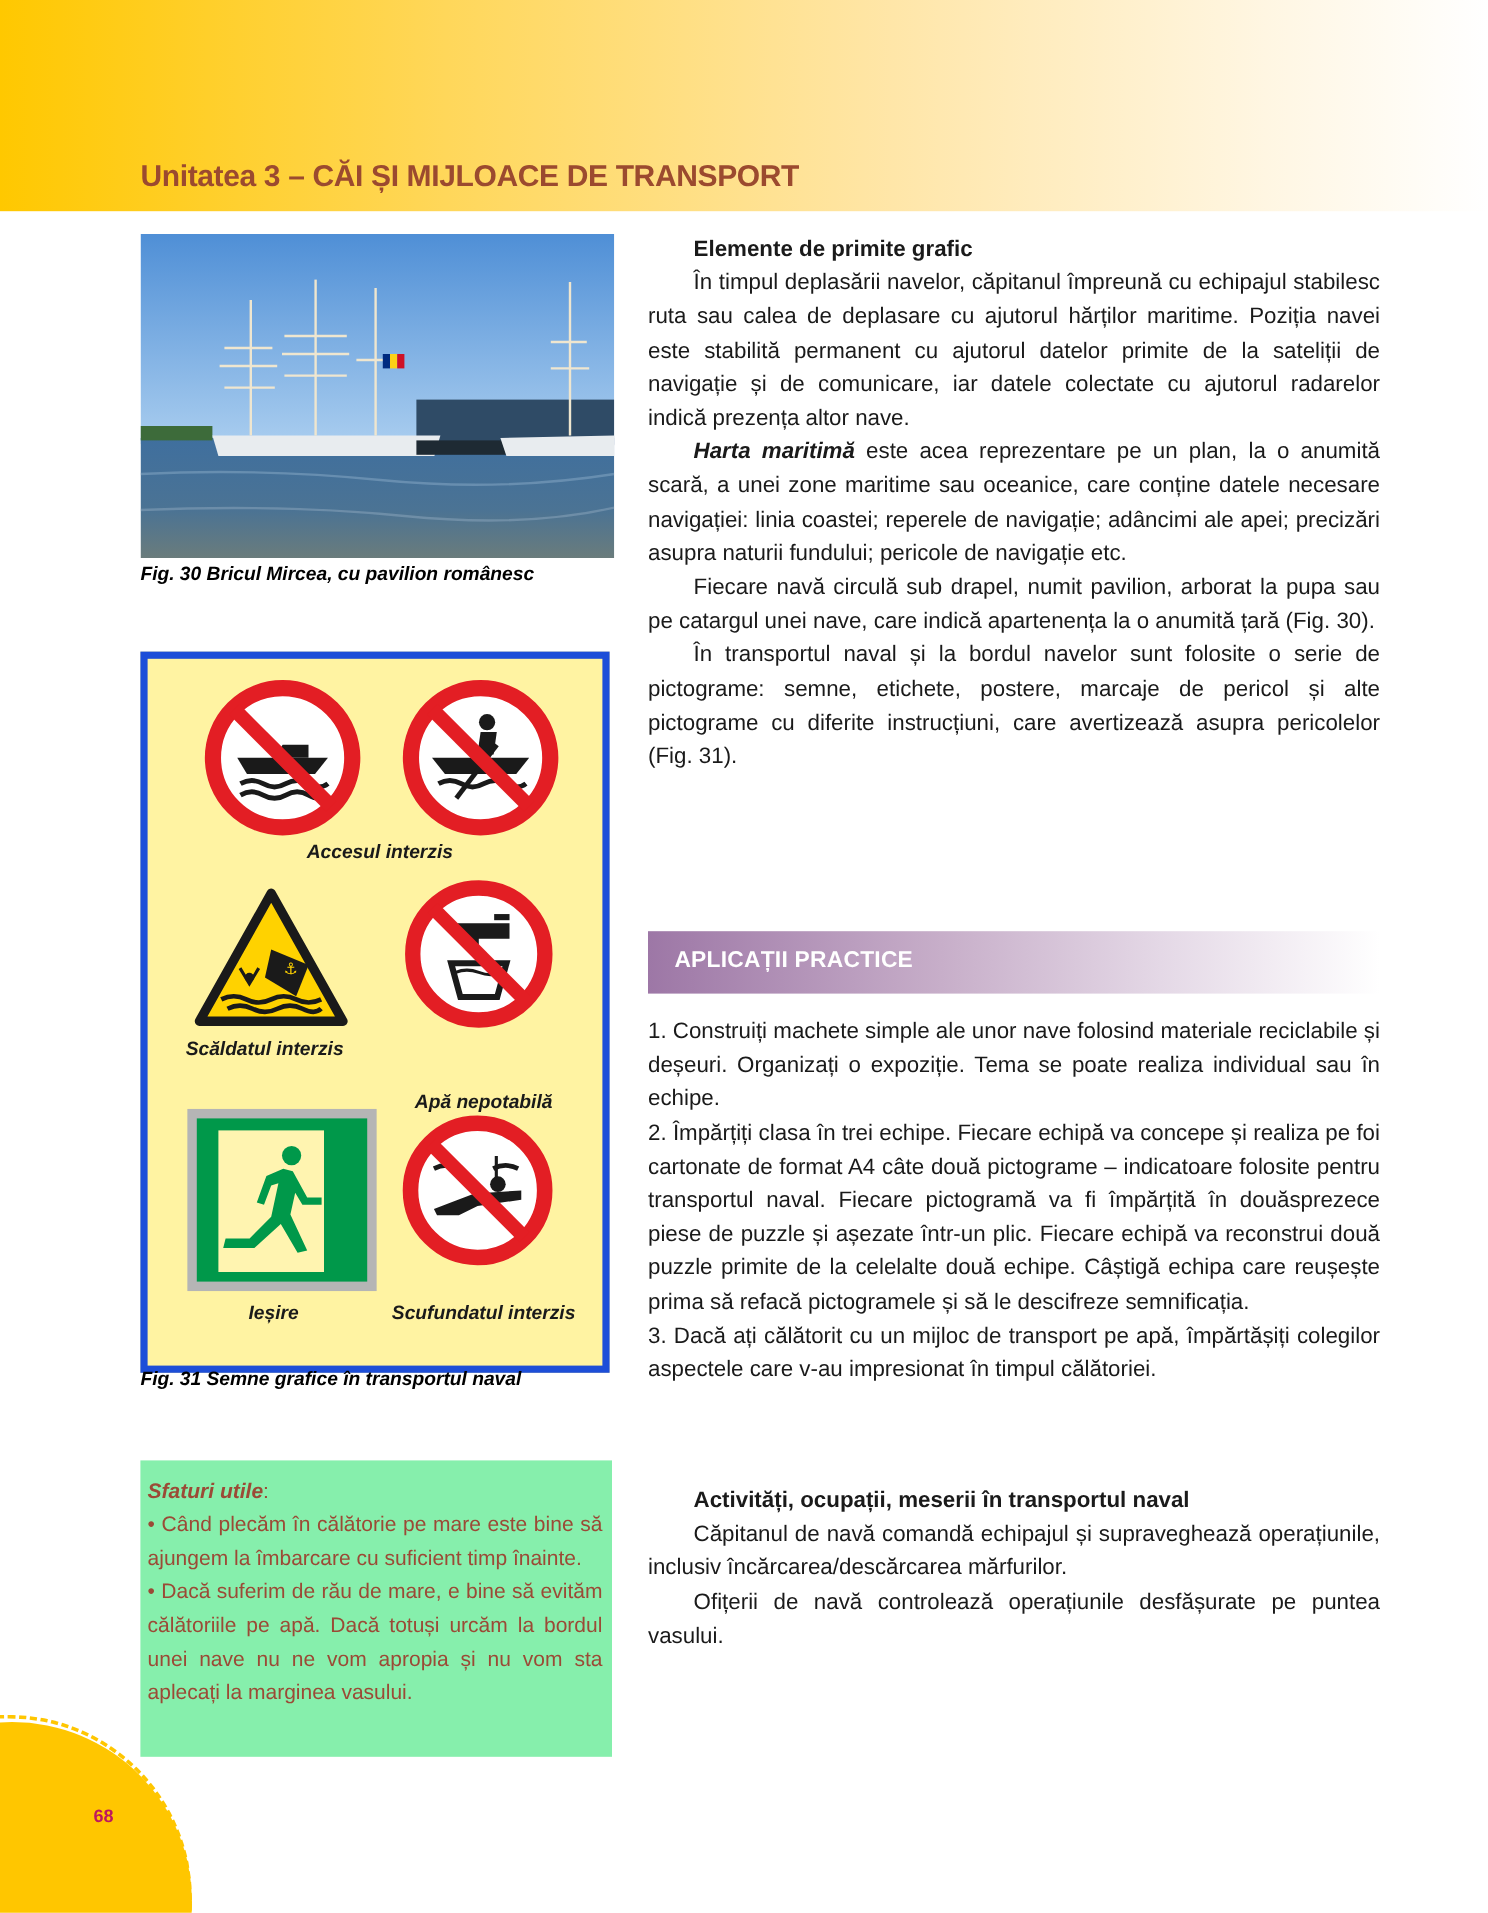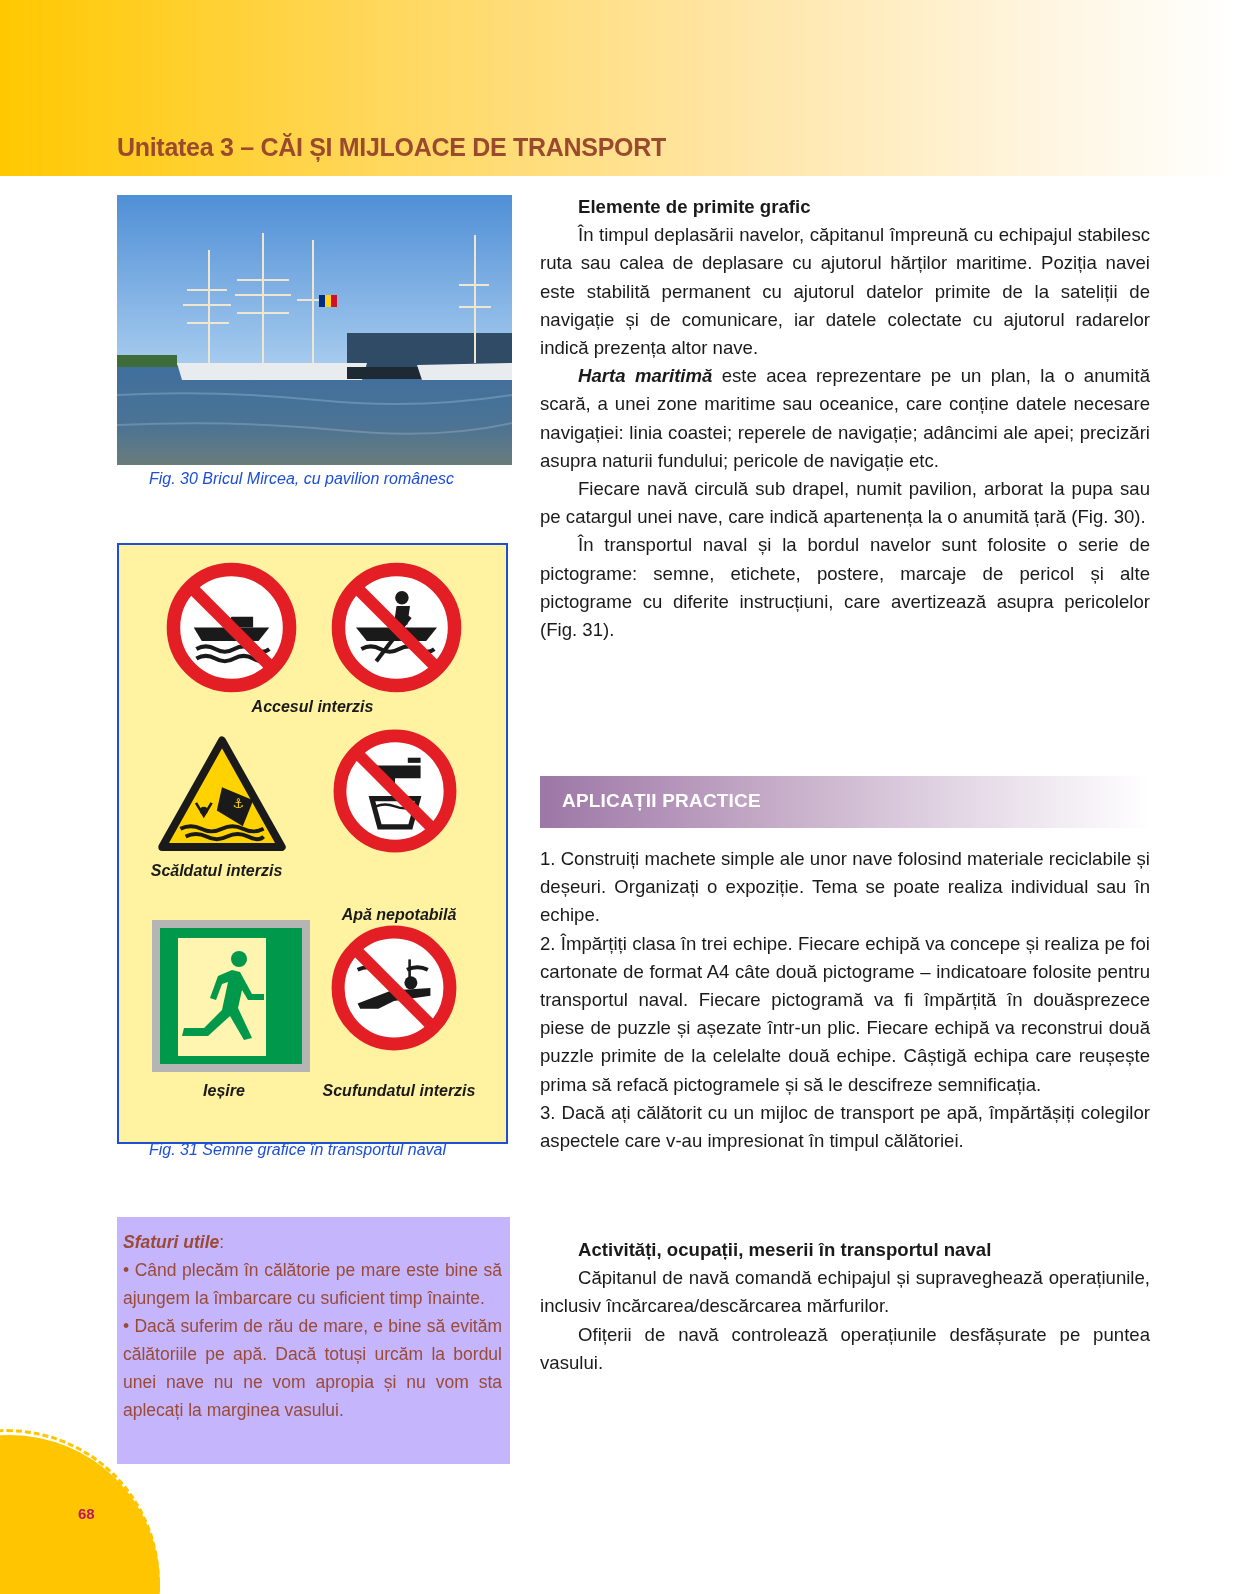--- a/index.html
+++ b/index.html
@@ -16,35 +16,35 @@
   .unit-title {
     position: absolute; left: 117px; top: 133px;
     font-size: 25px; font-weight: bold; color: #9b4a2f; letter-spacing: -0.3px;
     white-space: nowrap;
   }
   .photo {
     position: absolute; left: 117px; top: 195px; width: 395px; height: 270px;
     overflow: hidden;
   }
   .caption {
-    position: absolute; font-style: italic; font-weight: normal;
-    font-size: 16px; color: #1d4ed8; white-space: nowrap; margin-left: 32px;
+    position: absolute; font-style: italic; font-weight: bold;
+    font-size: 16px; color: #000000; white-space: nowrap;
   }
   .signs-box {
     position: absolute; left: 117px; top: 543px; width: 391px; height: 601px;
-    background: #fff3a2; border: 2px solid #1d4ed8; box-sizing: border-box;
+    background: #fff3a2; border: 6px solid #1d4ed8; box-sizing: border-box;
   }
   .sign { position: absolute; }
   .sign-label {
     position: absolute; font-style: italic; font-weight: bold;
     font-size: 16px; color: #1a1a1a; white-space: nowrap; text-align: center;
   }
   .tips-box {
     position: absolute; left: 117px; top: 1217px; width: 393px; height: 247px;
-    background: #c4b5fd; box-sizing: border-box; padding: 11px 8px 0 6px;
+    background: #86efac; box-sizing: border-box; padding: 11px 8px 0 6px;
     color: #9b4a36; font-size: 17.5px; line-height: 28px;
   }
   .tips-title { font-weight: bold; font-style: italic; }
   .tips-item { text-align: justify; }
   .right-col {
     position: absolute; left: 540px; width: 610px;
     font-size: 18.6px; line-height: 28.2px; color: #1a1a1a;
   }
   .right-col p { margin: 0; text-align: justify; }
   .indent { text-indent: 38px; }

